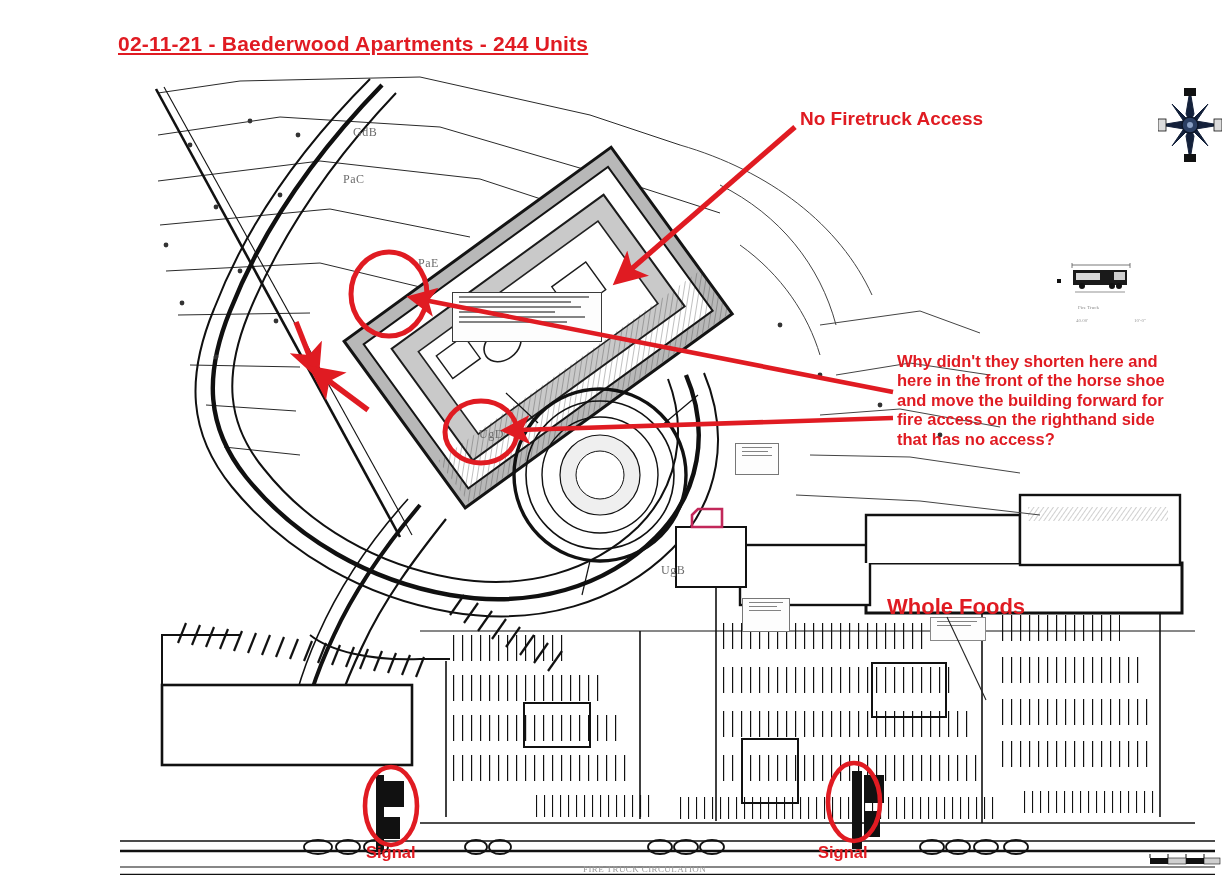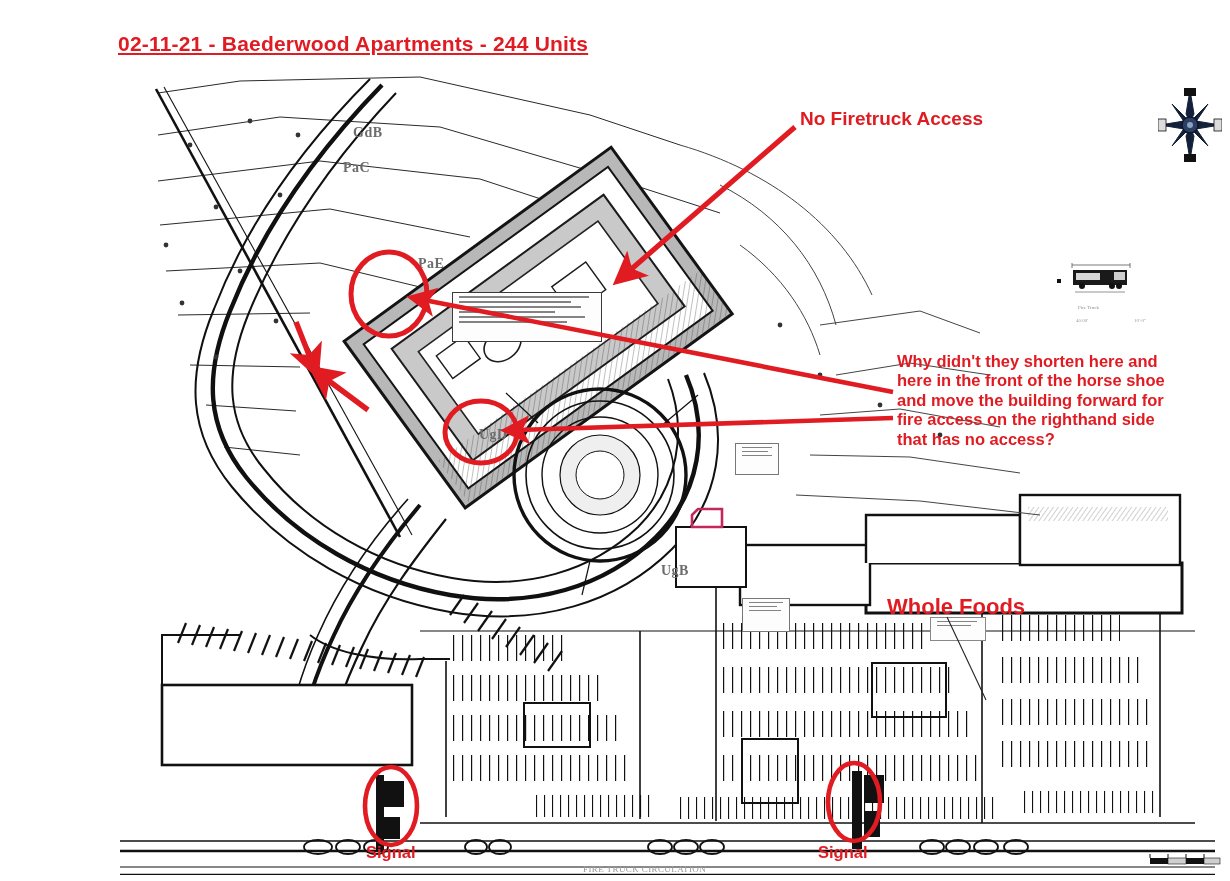--- a/index.html
+++ b/index.html
@@ -97,23 +97,23 @@
     font-size: 9px;
     color: #9a9a9a;
     font-family: "Liberation Serif", serif;
     letter-spacing: 0.4px;
   }
 
   
   .soil-label {
     position: absolute;
     font-family: "Liberation Serif", serif;
-    font-size: 14px;
+    font-size: 12px;
     color: #6c6c6c;
-    font-weight: bold;
+    font-weight: normal;
     letter-spacing: 0.5px;
     padding-left: 13px;
   }
 
   
   .legend-box {
     position: absolute;
     background: #fdfdfd;
     border: 1px solid #3a3a3a;
   }
@@ -403,21 +403,21 @@
           <circle cx="96" cy="282" r="2.4"></circle>
         <circle cx="700" cy="300" r="2.4"></circle>
           <circle cx="760" cy="330" r="2.4"></circle>
         <circle cx="820" cy="360" r="2.4"></circle>
           <circle cx="660" cy="250" r="2.4"></circle>
       </g>
     </svg>
   </div>
 
   <div class="soil-label" style="left:340px; top:125px;">GdB</div>
-  <div class="soil-label" style="left:330px; top:160px;text-align:center;">PaC</div>
+  <div class="soil-label" style="left:330px; top:172px;text-align:center;">PaC</div>
   <div class="soil-label" style="left:405px; top:256px;">PaE</div>
   <div class="soil-label" style="left:466px; top:427px;">UgD</div>
   <div class="soil-label" style="left:648px; top:563px;">UgB</div>
 
   <div class="legend-box" style="left:452px; top:292px; width:148px; height:48px;">
     <div class="legend-line" style="width:130px;"></div>
     <div class="legend-line" style="width:112px;"></div>
     <div class="legend-line" style="width:122px;"></div>
     <div class="legend-line" style="width:96px;"></div>
     <div class="legend-line" style="width:126px;"></div>

